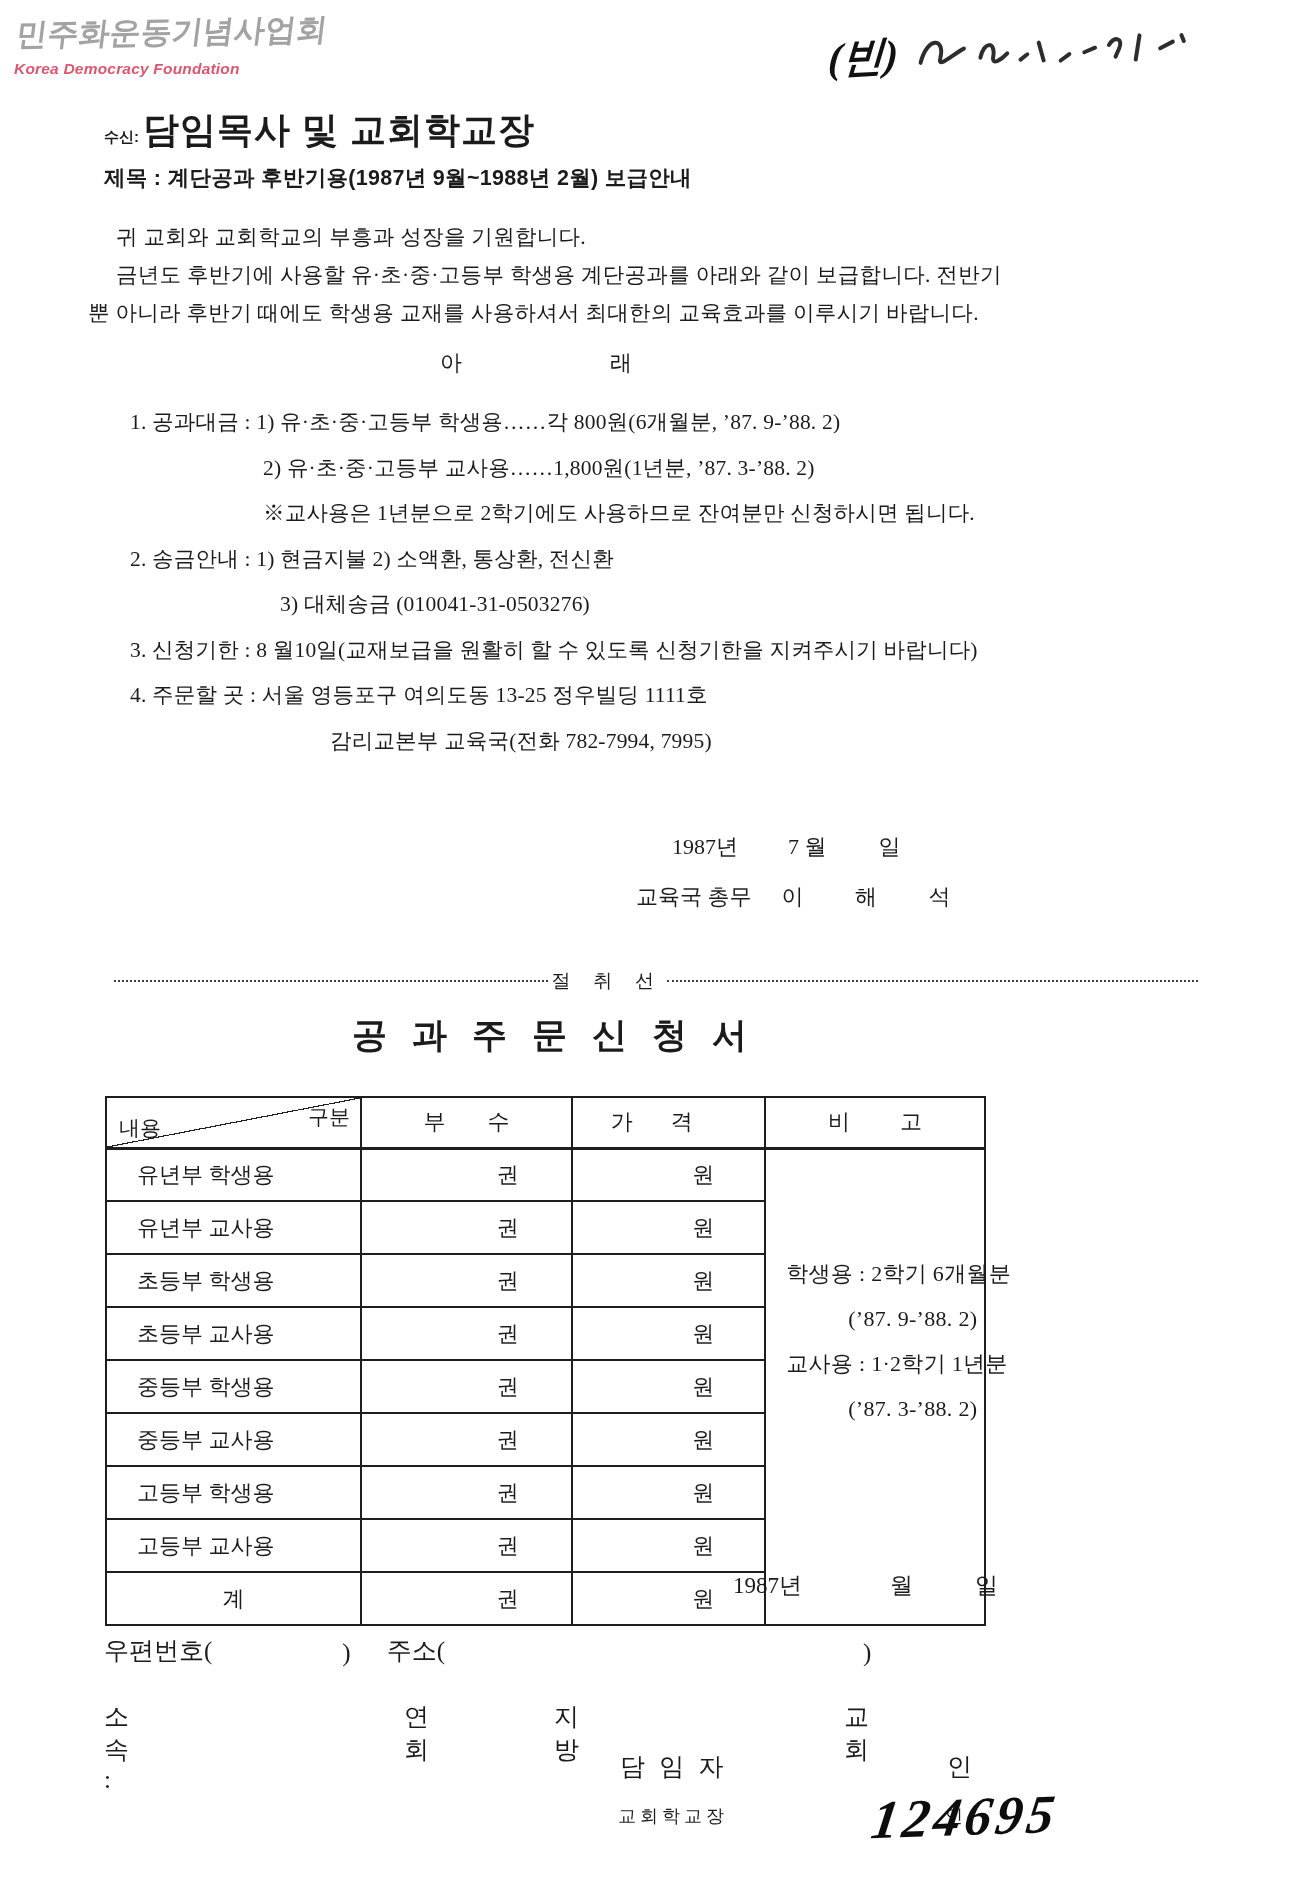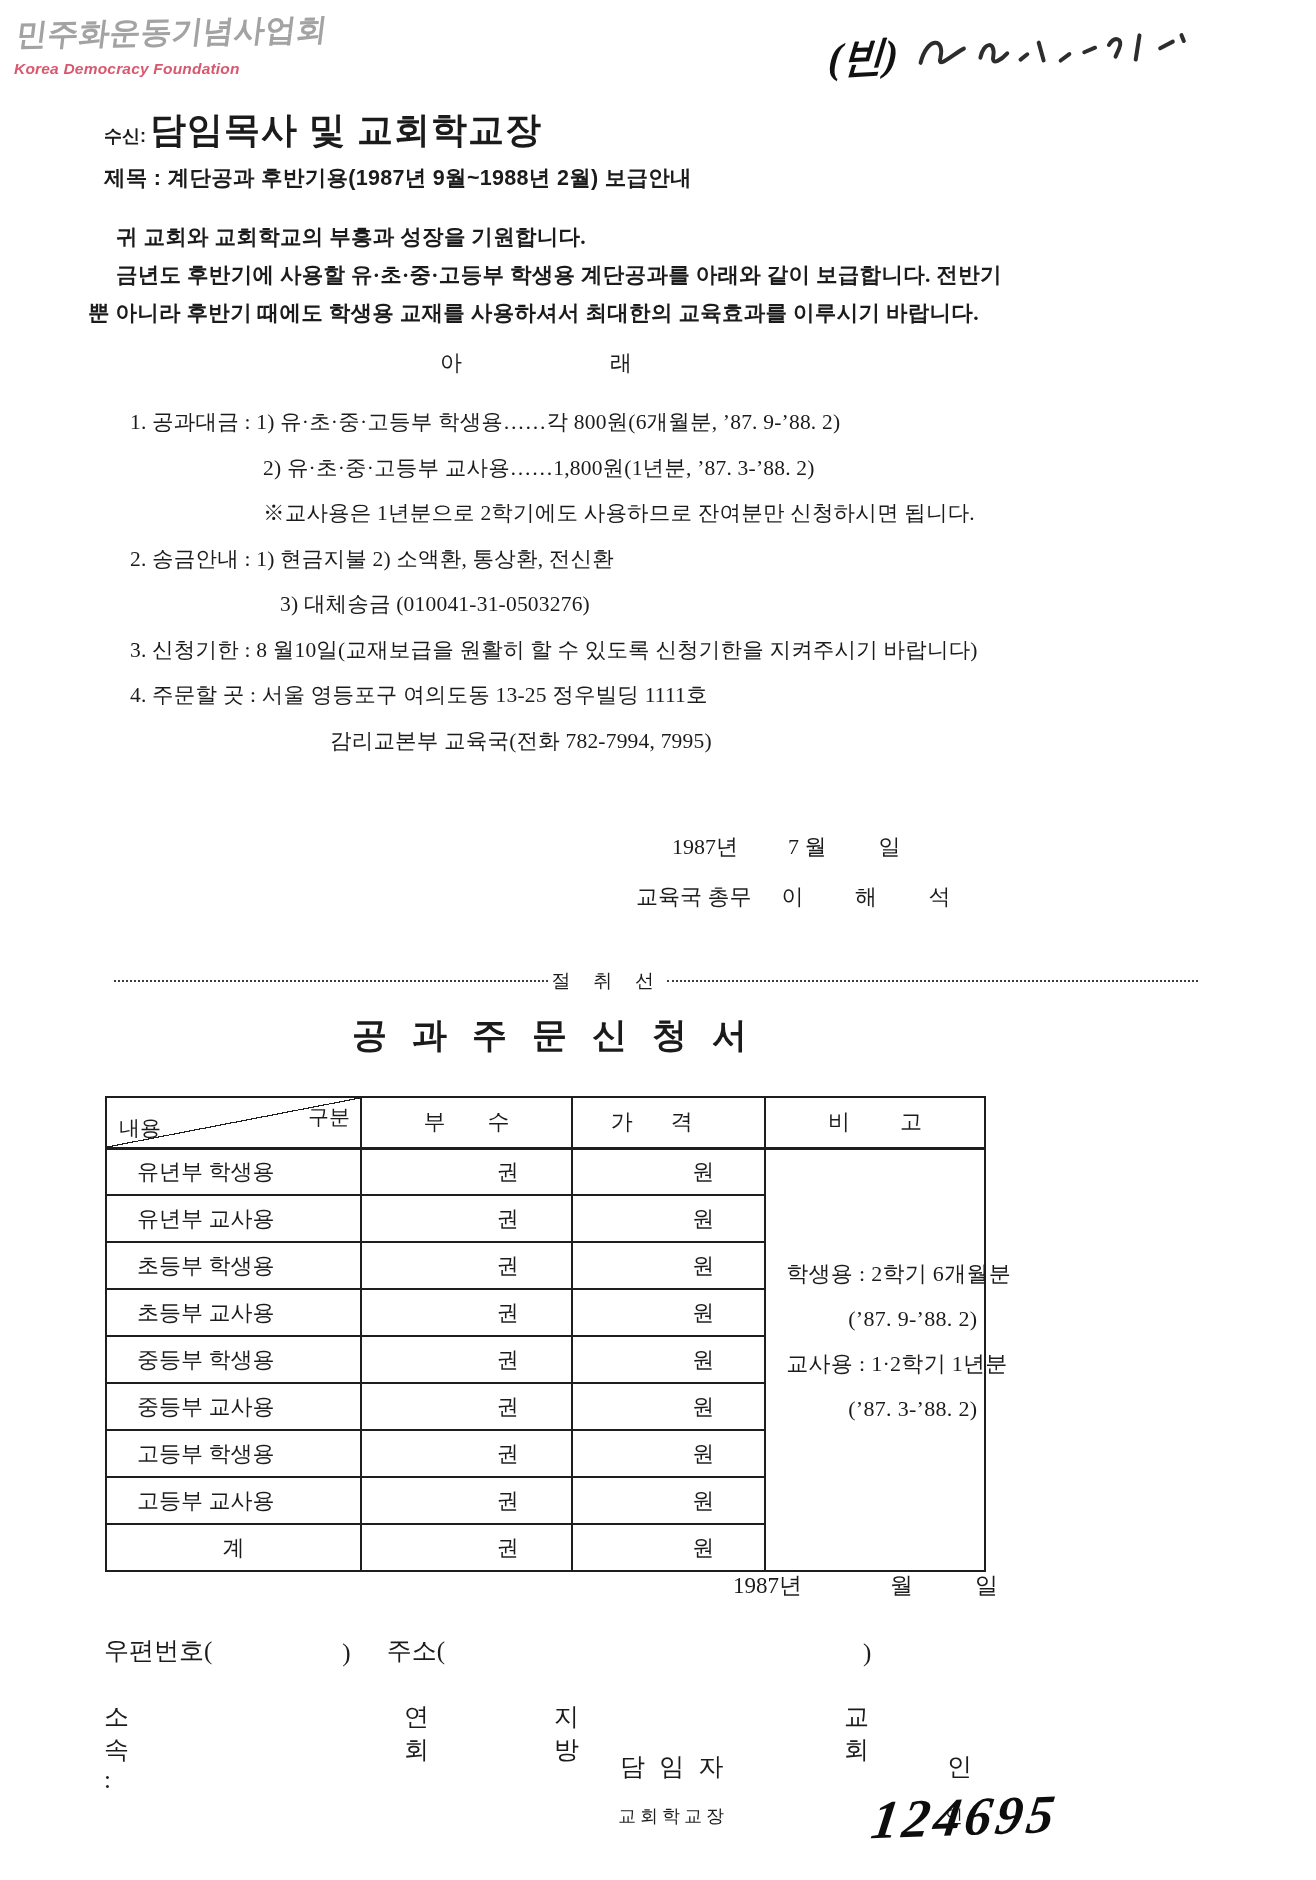--- a/index.html
+++ b/index.html
@@ -21,28 +21,28 @@
     font-weight:700; font-style:italic; font-size:15.5px; color:#d9586f; letter-spacing:.2px;
   }
   
   .top-note { position:absolute; left:828px; top:16px; display:flex; align-items:center; gap:10px;
               transform:rotate(-3deg); }
   .top-note-text { font-size:42px; font-weight:600; font-style:italic; transform:skewX(-6deg); color:#111; }
   .scribble { opacity:.88; }
   
   .recipient-line { position:absolute; left:104px; top:106px; display:flex; align-items:baseline;
                     font-family:"Liberation Sans","DejaVu Sans",sans-serif; }
-  .recipient-label { font-size:18px; font-weight:700; margin-right:4px; }
+  .recipient-label { font-size:15px; font-weight:700; margin-right:4px; }
   .recipient-value { font-size:36px; font-weight:700; letter-spacing:1px; }
   .subject-line { position:absolute; left:104px; top:163px;
                   font-family:"Liberation Sans","DejaVu Sans",sans-serif;
                   font-size:21.5px; font-weight:700; letter-spacing:.3px; }
   
   .paragraph { position:absolute; left:88px; top:218px; width:1140px; font-size:21.5px; }
-  .para-line { line-height:38px; letter-spacing:.3px;font-weight:bold; }
+  .para-line { line-height:38px; letter-spacing:.3px; }
   .para-line.ind { padding-left:28px; }
   
   .below-heading { position:absolute; left:440px; top:348px; font-size:22px; letter-spacing:148px; white-space:nowrap; }
   
   .list { position:absolute; left:130px; top:400px; width:1100px; font-size:21.5px; }
   .list-line { line-height:45.5px; letter-spacing:.2px; white-space:nowrap; }
   .list-line.ind1 { margin-left:133px; }
   .list-line.ind2 { margin-left:150px; }
   .list-line.ind3 { margin-left:200px; }
   
@@ -57,21 +57,21 @@
   .cut-leader.l { width:40%; } .cut-leader.r { flex:1; }
   .cut-label { font-size:19px; letter-spacing:9px; padding:0 4px; white-space:nowrap; }
   
   .form-title { position:absolute; left:352px; top:1012px; font-size:35px; font-weight:600;
                 letter-spacing:25px; white-space:nowrap; }
   
   .oftable { position:absolute; left:105px; top:1096px; width:881px; border-collapse:collapse;
              table-layout:fixed; font-size:22px; }
   .oftable th, .oftable td { border:2px solid #1e1e1e; font-weight:400; }
   .oftable thead th { height:51px; border-bottom:3px solid #1e1e1e; }
-  .oftable tbody td { height:47px;margin-top:46px; }
+  .oftable tbody td { height:53px;margin-top:46px; }
   .oftable tr.dash  td:not(.remarks) { border-bottom:1.5px dashed #6e6e6e; }
   .oftable tr.group td:not(.remarks) { border-bottom:2.2px solid #1e1e1e; }
   .th-qty { letter-spacing:42px; text-indent:42px; text-align:center; }
   .th-prc { letter-spacing:38px; text-indent:38px; text-align:left; }
   .th-rem { letter-spacing:50px; text-indent:50px; text-align:center; }
   .diag { position:relative;
           background:linear-gradient(to bottom right, transparent 49.4%, #1e1e1e 49.4%, #1e1e1e 50.6%, transparent 50.6%); }
   .diag-left  { position:absolute; left:12px;  bottom:5px; font-size:21px; }
   .diag-right { position:absolute; right:10px; top:5px;   font-size:21px; }
   .cell-label { padding-left:30px; }

